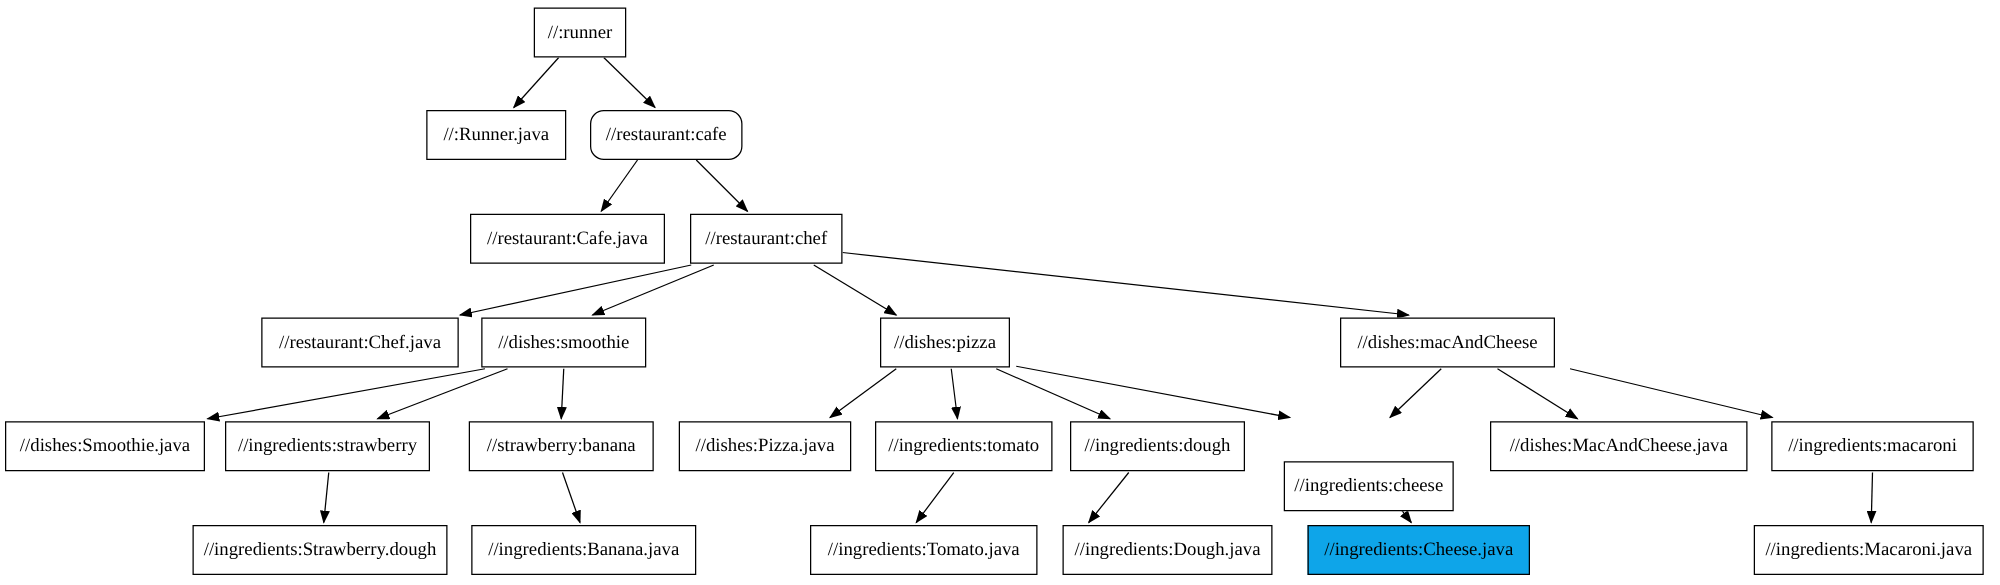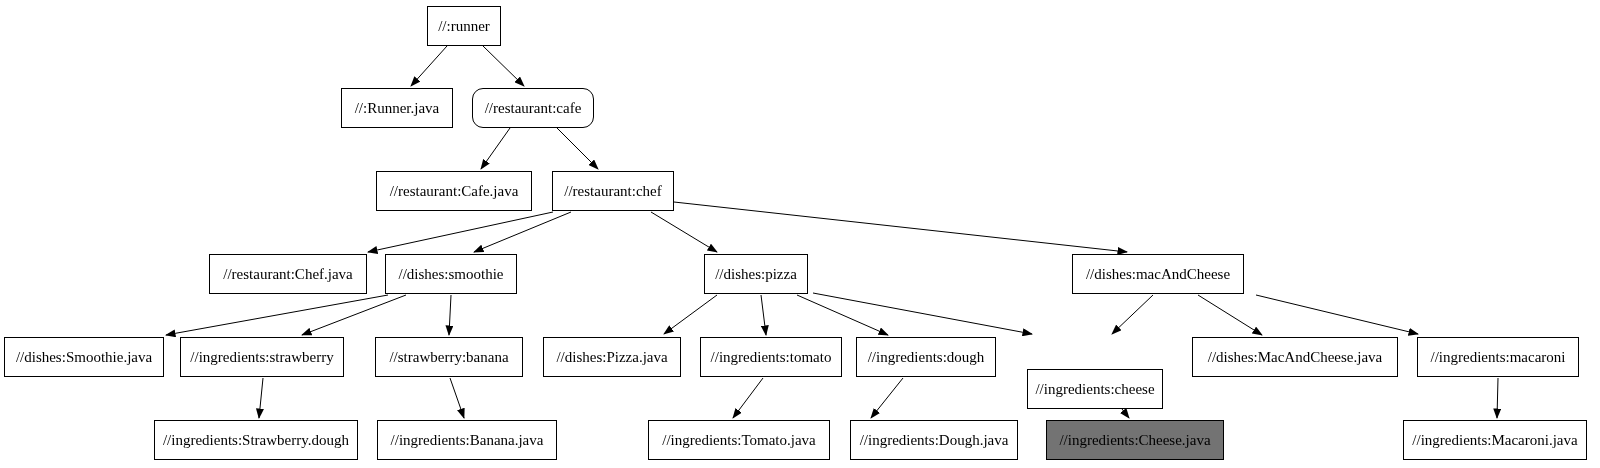--- a/index.html
+++ b/index.html
@@ -90,16 +90,16 @@
       <div class="node" style="left: 543px; top: 337px; width: 138px; height: 40px; border-color: rgb(0, 0, 0); background: rgb(255, 255, 255);">//dishes:Pizza.java</div>
       <div class="node" style="left: 700px; top: 337px; width: 142px; height: 40px; border-color: rgb(0, 0, 0); background: rgb(255, 255, 255);">//ingredients:tomato</div>
       <div class="node" style="left: 856px; top: 337px; width: 140px; height: 40px; border-color: rgb(0, 0, 0); background: rgb(255, 255, 255);">//ingredients:dough</div>
       <div class="node" style="left: 1027px; top: 337px; width: 136px; height: 40px; border-color: rgb(0, 0, 0); background: rgb(255, 255, 255); margin-top: 32px;">//ingredients:cheese</div>
       <div class="node" style="left: 1192px; top: 337px; width: 206px; height: 40px; border-color: rgb(0, 0, 0); background: rgb(255, 255, 255);">//dishes:MacAndCheese.java</div>
       <div class="node" style="left: 1417px; top: 337px; width: 162px; height: 40px; border-color: rgb(0, 0, 0); background: rgb(255, 255, 255);">//ingredients:macaroni</div>
       <div class="node" style="left: 154px; top: 420px; width: 204px; height: 40px; border-color: rgb(0, 0, 0); background: rgb(255, 255, 255);">//ingredients:Strawberry.dough</div>
       <div class="node" style="left: 377px; top: 420px; width: 180px; height: 40px; border-color: rgb(0, 0, 0); background: rgb(255, 255, 255);">//ingredients:Banana.java</div>
       <div class="node" style="left: 648px; top: 420px; width: 182px; height: 40px; border-color: rgb(0, 0, 0); background: rgb(255, 255, 255);">//ingredients:Tomato.java</div>
       <div class="node" style="left: 850px; top: 420px; width: 168px; height: 40px; border-color: rgb(0, 0, 0); background: rgb(255, 255, 255);">//ingredients:Dough.java</div>
-      <div class="node" style="left: 1046px; top: 420px; width: 178px; height: 40px; border-color: rgb(0, 0, 0); background: #737373;">//ingredients:Cheese.java</div>
+      <div class="node" style="left: 1046px; top: 420px; width: 178px; height: 40px; border-color: rgb(0, 0, 0); background: #0ea5e9;">//ingredients:Cheese.java</div>
       <div class="node" style="left: 1403px; top: 420px; width: 184px; height: 40px; border-color: rgb(0, 0, 0); background: rgb(255, 255, 255);">//ingredients:Macaroni.java</div>
     </div>
 </div>
 
 </body></html>

